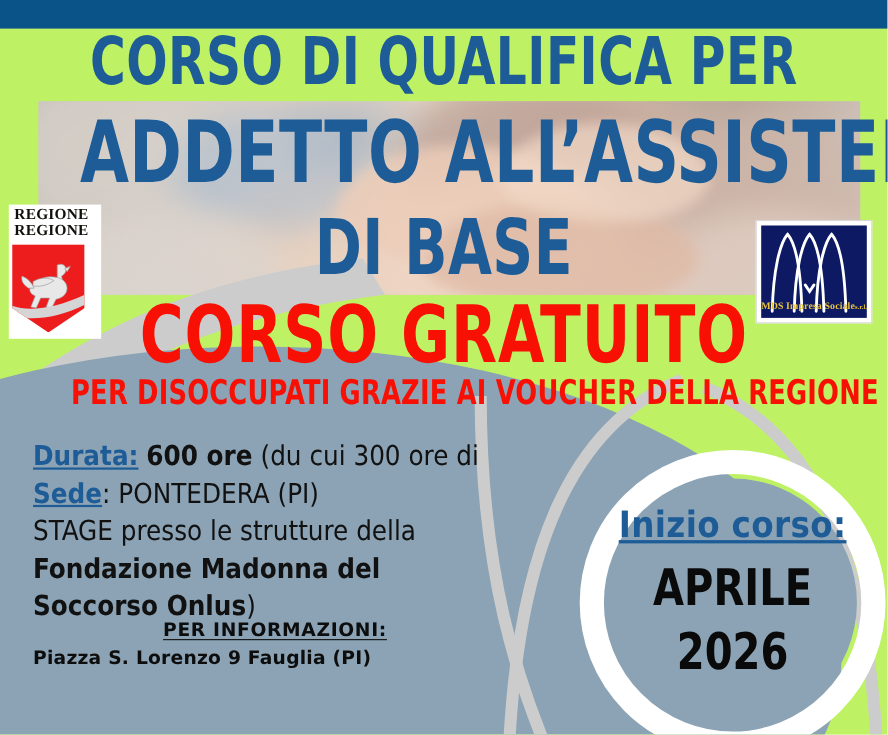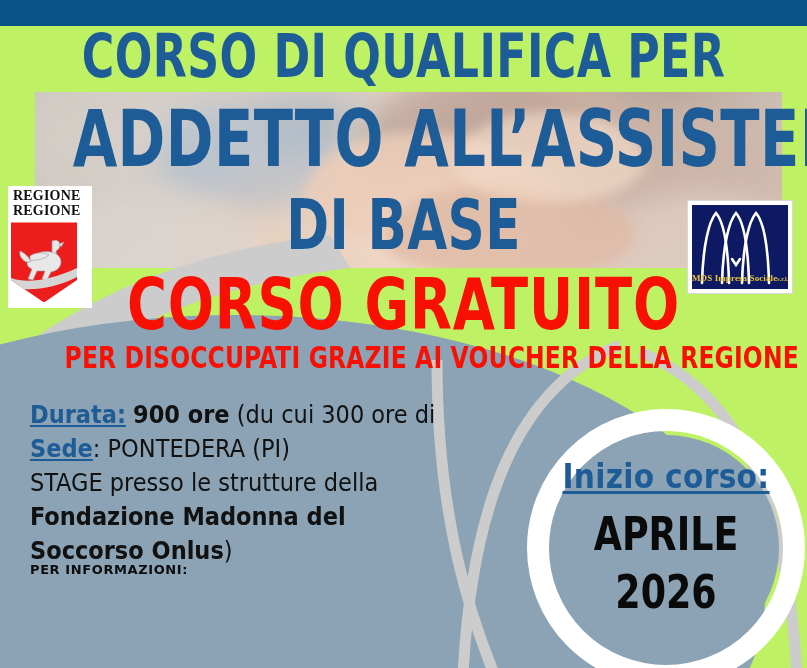--- a/index.html
+++ b/index.html
@@ -134,23 +134,25 @@
     left:30px; top:560px;
     width:440px;
     color:#0d0d0d;
     font-family:"DejaVu Sans","Liberation Sans",sans-serif;
     font-size:17px;
     font-weight:bold;
     line-height:1.55;
     letter-spacing:.2px;
   }
   .contacts .head{
-    font-size:13px;
+    font-size:17px;
+    text-decoration:underline;
     text-underline-offset:3px;
     letter-spacing:.6px;
+    text-align:center;
   }
 
   
   .start-circle{
     position:absolute;
     left:553px; top:435px;
     width:226px; height:226px;
     border-radius:50%;
     background:#8ba3b4;
     z-index:5;
@@ -274,34 +276,35 @@
     <div class="headline" id="h-line1">CORSO DI QUALIFICA PER</div>
     <div class="headline" id="h-line2">ADDETTO ALL’ASSISTENZA</div>
     <div class="headline" id="h-line3">DI BASE</div>
 
     <div class="redline" id="r-line1">CORSO GRATUITO</div>
     <div class="redline" id="r-line2">PER DISOCCUPATI GRAZIE AI VOUCHER DELLA REGIONE TOSCANA</div>
 
     <div class="info">
       <span class="row">
         <span class="lbl">Durata:</span>
-        <b>900 ore</b>
+        <b>600 ore</b>
         <span>(du cui 300 ore di</span>
       </span>
       <span class="row">
         <span class="lbl">Sede</span><span>: </span><span>PONTEDERA (PI)</span>
       </span>
       <span class="row">
         <span>STAGE presso le strutture della</span>
         <b>Fondazione Madonna del Soccorso Onlus</b><span>)</span>
       </span>
     </div>
 
     <div class="contacts">
       <div class="head">PER INFORMAZIONI: </div>
+      <div>Piazza S. Lorenzo 9 Fauglia (PI)</div>
 
     </div>
 
     <div class="start-circle">
       <div class="sc-label">Inizio corso:</div>
       <div class="sc-month">APRILE</div>
       <div class="sc-year">2026</div>
     </div>
 
     <div class="rt-logo">

